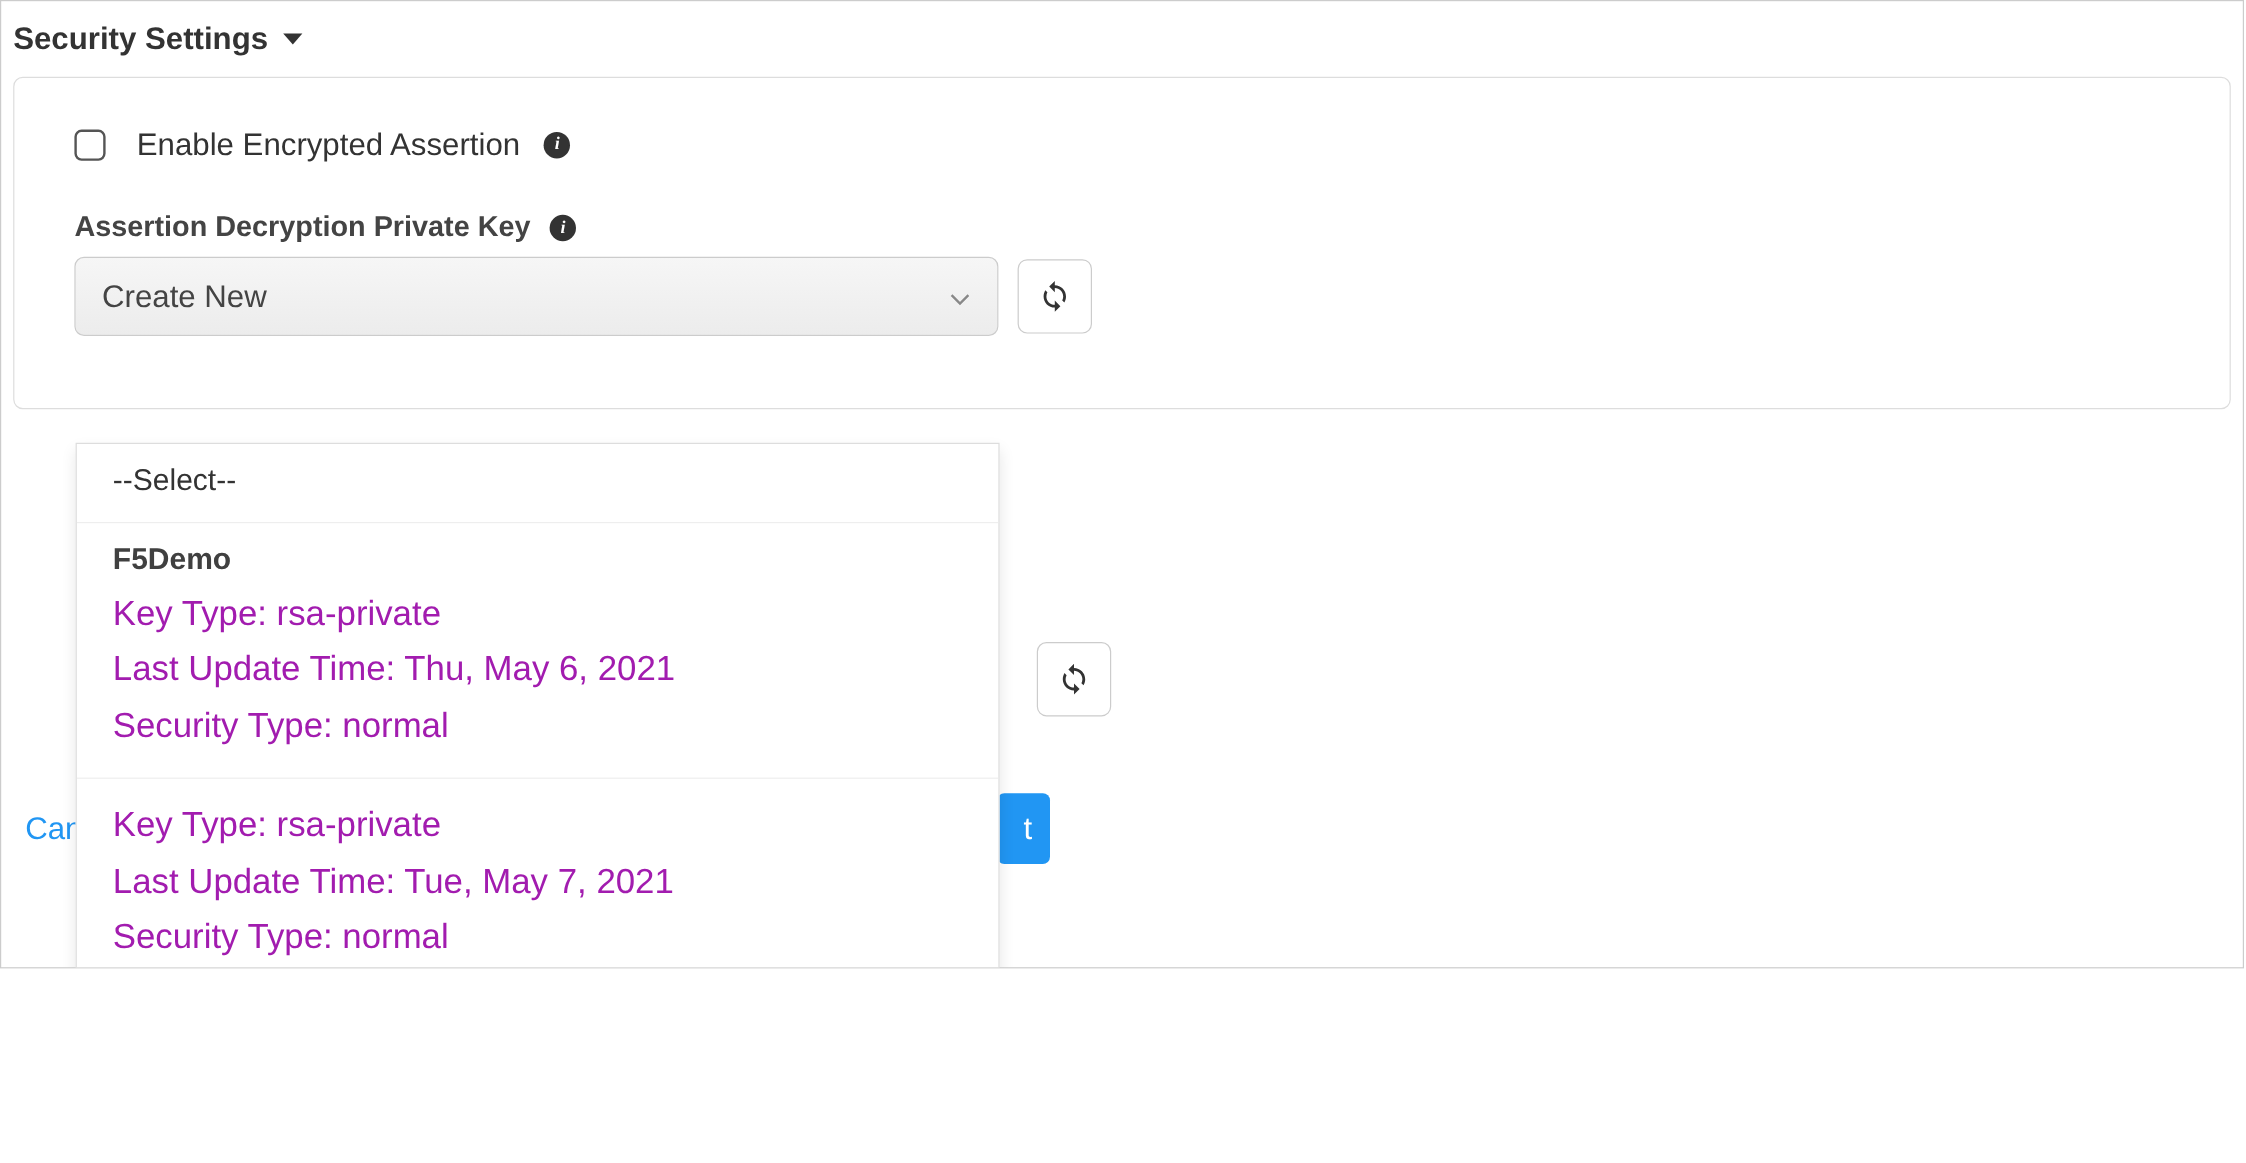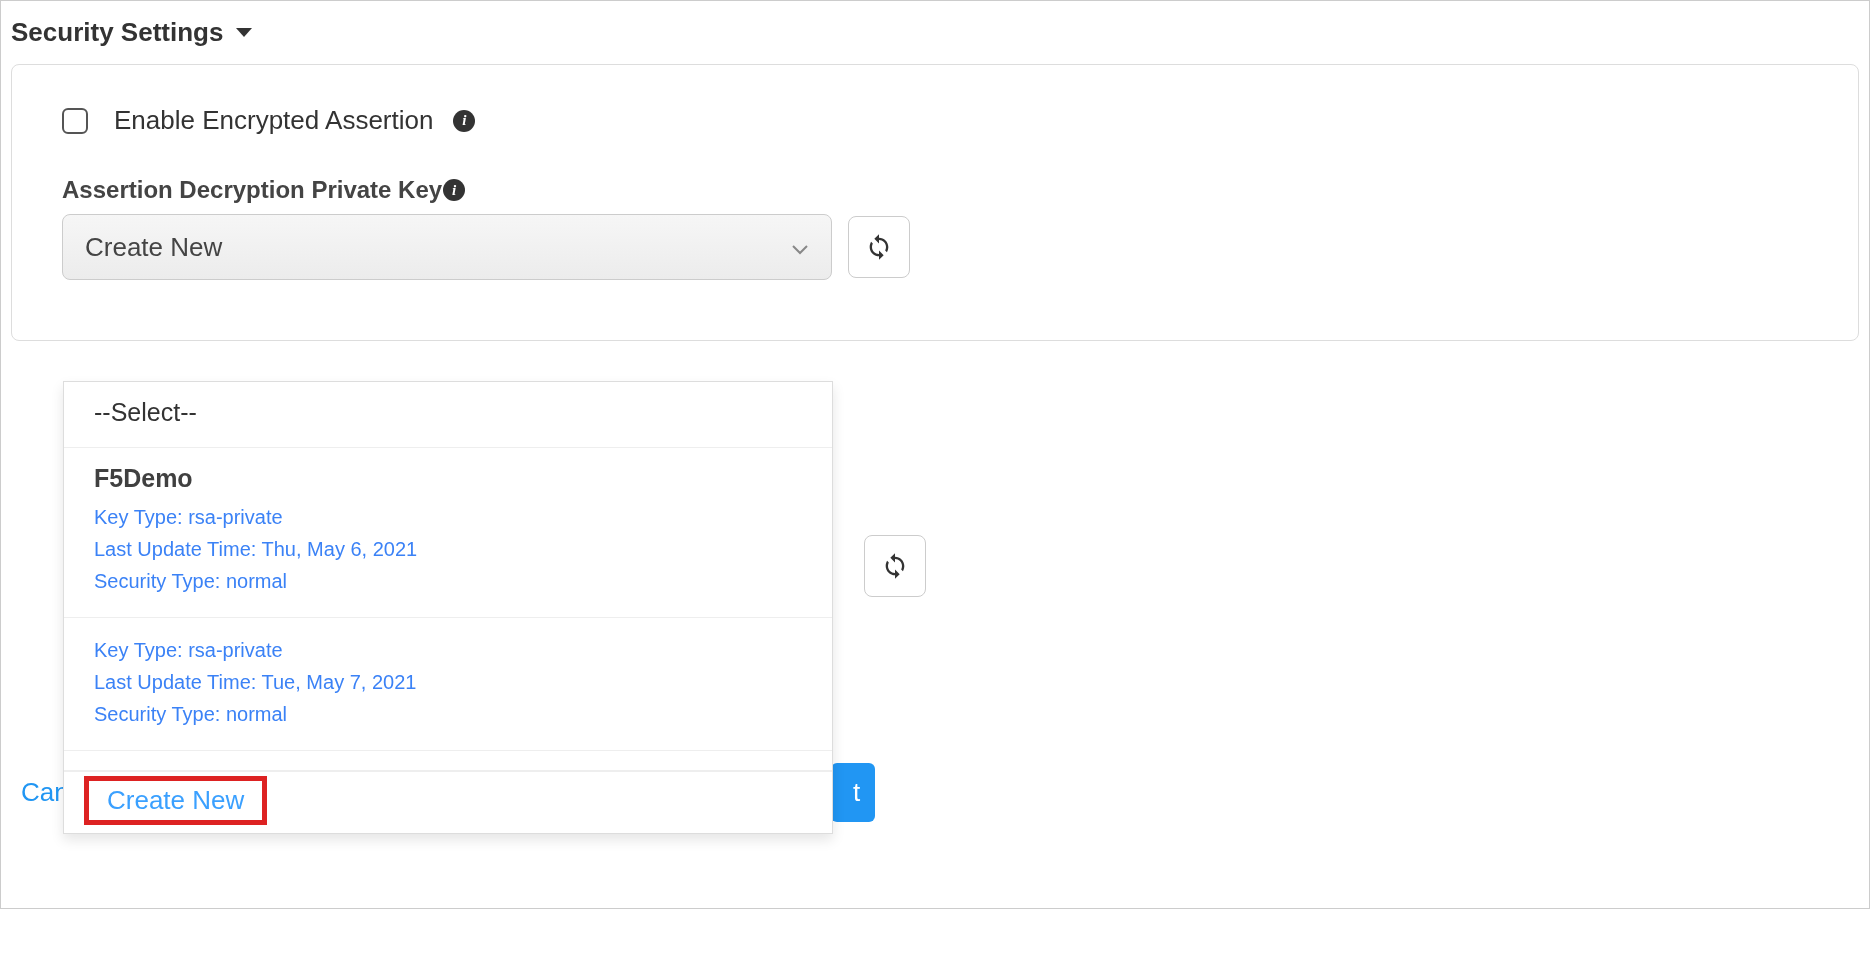--- a/index.html
+++ b/index.html
@@ -7,21 +7,21 @@
     margin: 0;
     padding: 0;
     font-family: Arial, Helvetica, sans-serif;
     background: #fff;
     width: 1872px;
     height: 969px;
   }
   .page {
     border: 1px solid #ccc;
     width: 1870px;
-    height: 909px;
+    height: 807px;
     position: relative;
     overflow: hidden;
   }
   .section-header {
     display: flex;
     align-items: center;
     padding: 16px 10px 10px 10px;
     font-weight: 700;
     font-size: 26px;
     color: #333;
@@ -73,21 +73,21 @@
     font-weight: bold;
     font-size: 15px;
     cursor: help;
   }
   .field-label {
     font-size: 24px;
     font-weight: 700;
     color: #444;
     display: flex;
     align-items: center;
-    gap: 1px;
+    gap: 16px;
     margin-bottom: 10px;
     margin-top: 40px;
   }
   .select-row {
     display: flex;
     align-items: center;
     gap: 16px;
     position: relative;
   }
   .select-button {
@@ -117,21 +117,21 @@
     display: flex;
     align-items: center;
     justify-content: center;
     cursor: pointer;
   }
   .refresh-btn svg { display:block; }
   
   .dropdown {
     position: absolute;
     left: 62px;
-    top: 380px;
+    top: 368px;
     width: 770px;
     border: 1px solid #ddd;
     background: #fff;
     box-shadow: 0 6px 12px rgba(0,0,0,0.1);
     z-index: 50;
   }
   .dropdown-scroll {
     max-height: 488px;
     overflow-y: scroll;
   }
@@ -143,22 +143,22 @@
     font-size: 25px;
     color: #333;
   }
   .dd-option .title {
     font-size: 25px;
     font-weight: 700;
     color: #404040;
     margin-bottom: 8px;
   }
   .dd-option .meta {
-    font-size: 20px;
-    color: #3b82f6;
+    font-size: 29px;
+    color: #a21caf;
     line-height: 1.6;
   }
   .dd-option.cutoff {
     height: 20px;
     overflow: hidden;
     padding-top: 10px;
     padding-bottom: 0;
   }
   .dd-option.cutoff .title {
     visibility: hidden;

